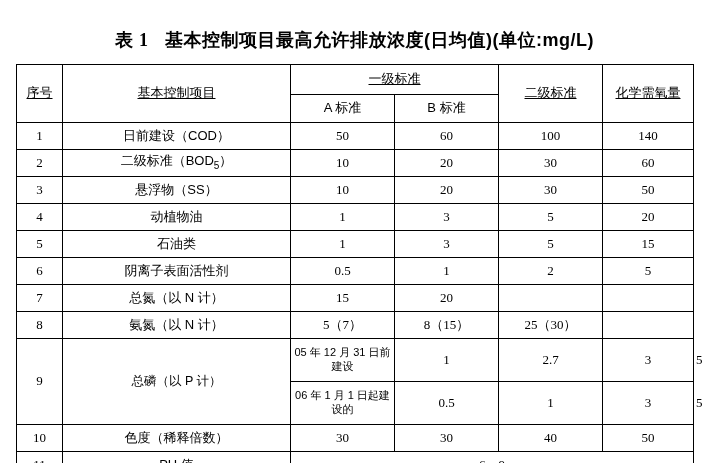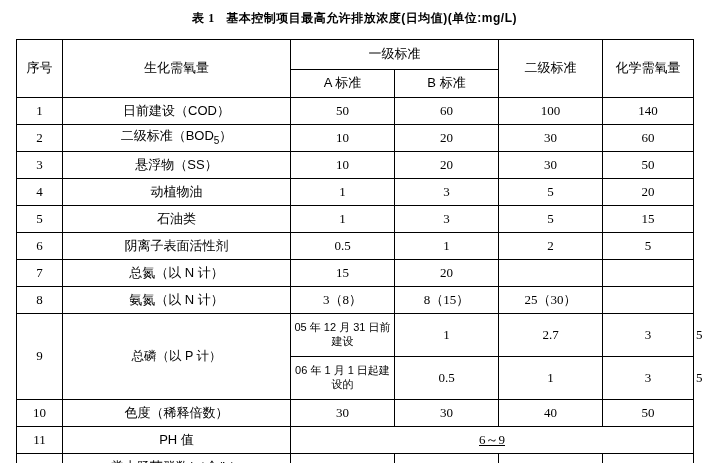--- a/index.html
+++ b/index.html
@@ -15,24 +15,24 @@
     overflow: hidden;
   }
   .page {
     position: relative;
     width: 709px;
     height: 463px;
     box-sizing: border-box;
   }
   .title {
     text-align: center;
-    font-size: 12px;
+    font-size: 18px;
     font-weight: bold;
     letter-spacing: 0.5px;
-    padding-top: 10px;
+    padding-top: 28px;
     padding-bottom: 12px;
   }
   .title .tnum {
     font-family: "Liberation Serif", "DejaVu Serif", serif;
     font-weight: bold;
   }
   .tablewrap {
     padding: 0 16px;
   }
   table.tbl {
@@ -49,21 +49,21 @@
     padding: 2px 2px;
     line-height: 1.25;
   }
   .h-seq { width: 46px; }
   .h-item { width: 228px; }
   .h-a { width: 104px; }
   .h-b { width: 104px; }
   .h-l2 { width: 104px; }
   .h-l3 { width: 91px; }
 
-  .row-h1 td { height: 25px; }
+  .row-h1 td { height: 25px; text-decoration: underline; }
   .row-h2 td { height: 23px; }
   .row-d td { height: 22px; }
   .row-p td { height: 38px; }
 
   .sub { font-size: 10px; vertical-align: sub; }
   .numcell { font-family: "Liberation Serif", "DejaVu Serif", serif; font-size: 13px; }
   .phosp-label {
     width: 58px;
     font-size: 12.5px;
     line-height: 1.2;
@@ -94,21 +94,21 @@
         <col class="h-seq">
           <col class="h-item">
           <col class="h-a">
           <col class="h-b">
           <col class="h-l2">
           <col class="h-l3">
       </colgroup>
       <tbody>
         <tr class="row-h1">
           <td rowspan="2">序号</td>
-          <td rowspan="2" colspan="1">生化需氧量</td>
+          <td rowspan="2" colspan="1">基本控制项目</td>
           <td colspan="2">一级标准</td>
           <td rowspan="2">二级标准</td>
           <td rowspan="2">化学需氧量</td>
         </tr>
         <tr class="row-h2">
           <td>A 标准</td>
           <td>B 标准</td>
         </tr>
 
         <tr class="row-d">
@@ -170,21 +170,21 @@
           <td>总氮（以 N 计）</td>
           <td class="numcell">15</td>
           <td class="numcell">20</td>
           <td class="numcell"></td>
           <td class="numcell"></td>
         </tr>
 
         <tr class="row-d">
           <td class="numcell">8</td>
           <td>氨氮（以 N 计）</td>
-          <td class="numcell">3（8）</td>
+          <td class="numcell">5（7）</td>
           <td class="numcell">8（15）</td>
           <td class="numcell">25（30）</td>
           <td class="numcell"></td>
         </tr>
 
         <tr class="row-p">
           <td class="numcell" rowspan="2">9</td>
           <td rowspan="2" class="phosp-label">总磷（以 P 计）</td>
           <td class="phosp-desc">05 年 12 月 31 日前建设</td>
           <td class="numcell">1</td>

